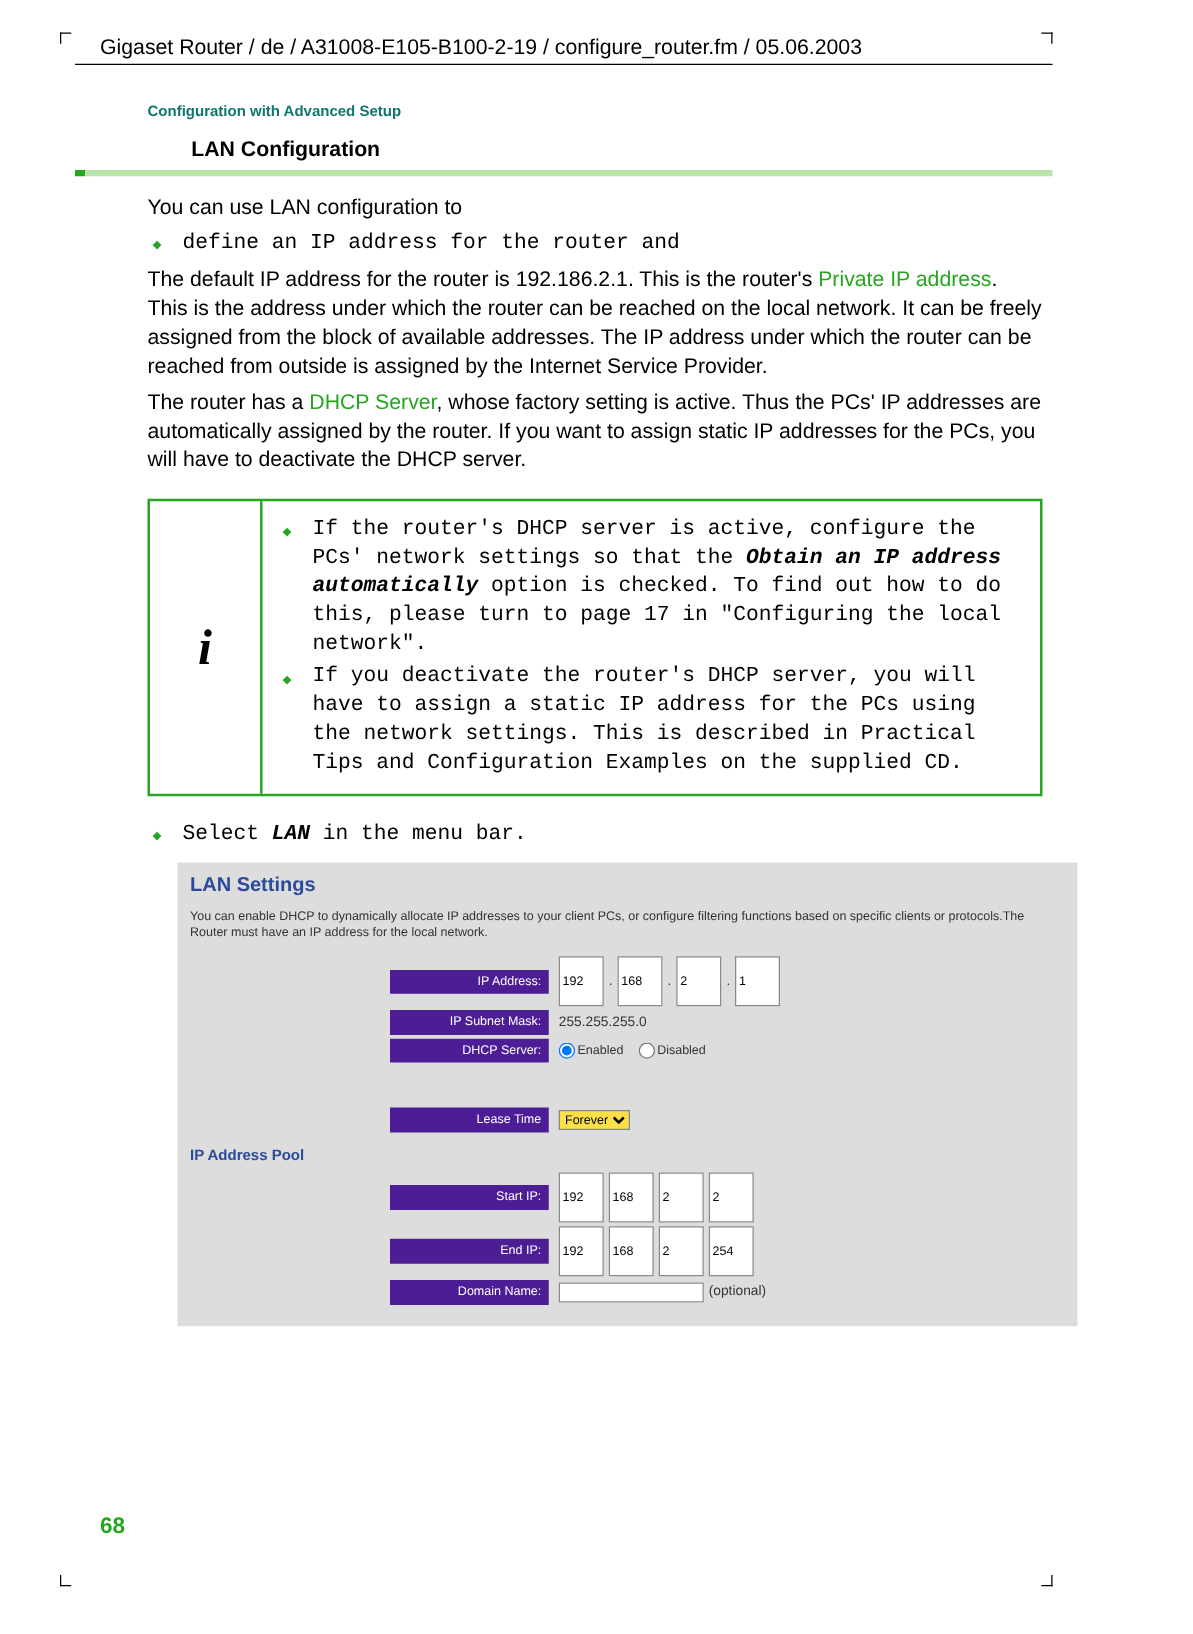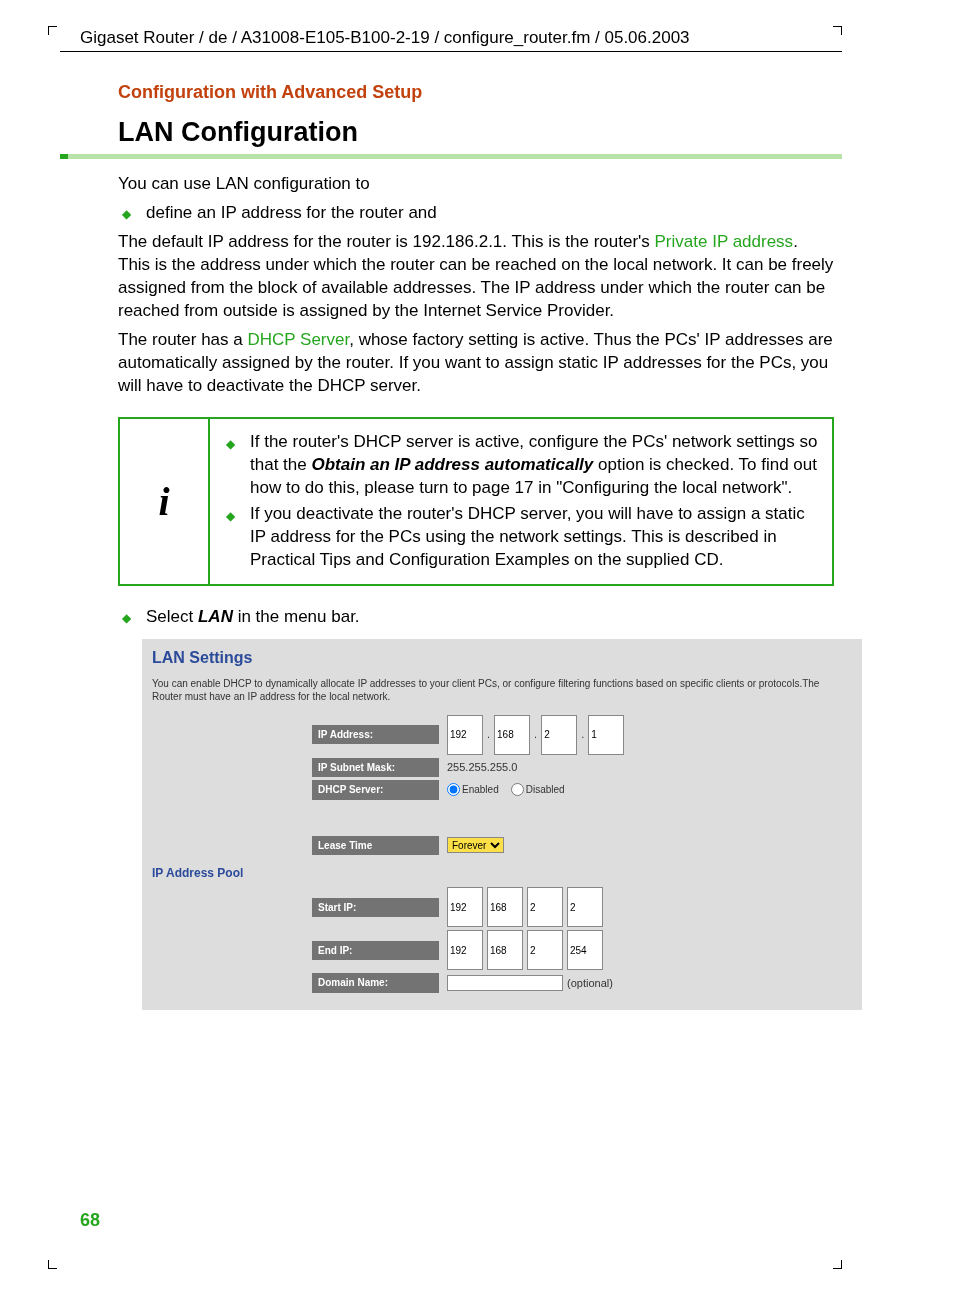--- a/index.html
+++ b/index.html
@@ -30,41 +30,42 @@
     padding-left: 20px;
     margin-bottom: 12px;
     border-bottom: 1px solid #000;
     padding-bottom: 3px;
   }
   .content {
     padding-left: 58px;
     padding-right: 8px;
   }
   .chapter {
-    color: #c2410c;
-    font-weight: bold;
-    font-size: 18px;
+    color: #0f766e;
+    font-weight: bold;
+    font-size: 12px;
     margin-top: 30px;
     margin-bottom: 14px;
   }
   .section-title {
-    font-size: 27px;
+    font-size: 17px;
     font-weight: bold;
     margin-bottom: 6px;
+    margin-left: 35px;
   }
   .title-rule {
     height: 5px;
     background: linear-gradient(to right, #26a61f 0 8px, #b7e2a8 8px 100%);
     margin-left: -58px;
     margin-right: -8px;
     margin-bottom: 14px;
   }
   .body-text { font-size: 17px; line-height: 1.35; }
   .body-text p { margin: 6px 0; }
-  ul.diamond { list-style: none; padding-left: 28px; margin: 4px 0; }
+  ul.diamond { list-style: none; padding-left: 28px; margin: 4px 0; font-family: Liberation Mono, monospace; }
   ul.diamond > li { position: relative; margin: 3px 0; }
   ul.diamond > li::before {
     content: "◆";
     color: #26a61f;
     position: absolute;
     left: -24px;
     font-size: 12px;
     top: 4px;
   }
   .green-link { color: #26a61f; }
@@ -96,22 +97,22 @@
     padding: 8px 10px 14px 10px;
     font-family: Arial, sans-serif;
     font-size: 11px;
     color: #333;
   }
   .router-ui .panel-title { color: #2a4a9a; font-weight: bold; font-size: 16px; margin-bottom: 8px; }
   .router-ui .panel-desc { font-size: 10px; line-height: 1.3; margin-bottom: 12px; }
   .router-ui .section-head { color: #2a4a9a; font-weight: bold; font-size: 12px; margin: 10px 0 6px 0; }
   .router-ui .row { display:flex; align-items:center; margin: 3px 0; }
   .router-ui .lbl {
-    width: 115px; text-align: left; background:#737373; color:#fff;
-    font-size: 10px; padding: 3px 6px; margin-right: 8px; font-weight: bold;
+    width: 115px; text-align: right; background:#4c1d95; color:#fff;
+    font-size: 10px; padding: 3px 6px; margin-right: 8px; font-weight: normal;
     margin-left:160px;
   }
   .router-ui .val { font-size: 11px; display:flex; align-items:center; gap:4px;}
   .router-ui input.oct {
     width: 30px; height: 14px; font-size: 10px; border:1px solid #888; background:#fff; padding:12px 2px;
   }
   .router-ui input.wide {
     width: 110px; height: 14px; font-size: 10px; border:1px solid #888; background:#fff; padding:0 2px;
   }
   .router-ui select {

